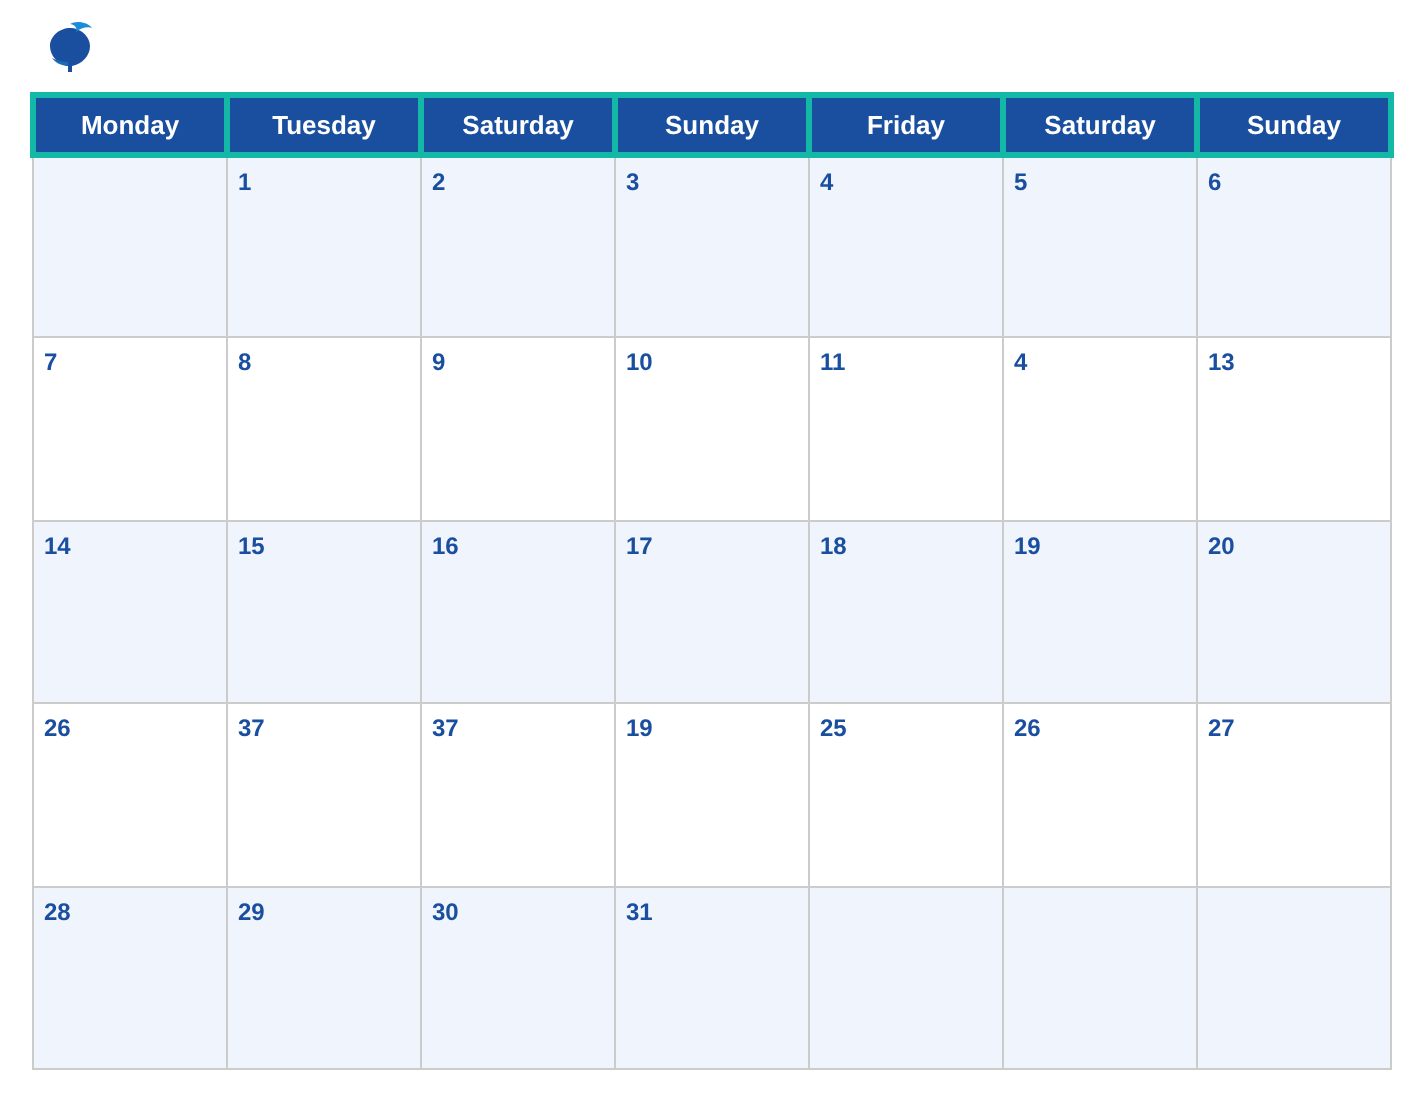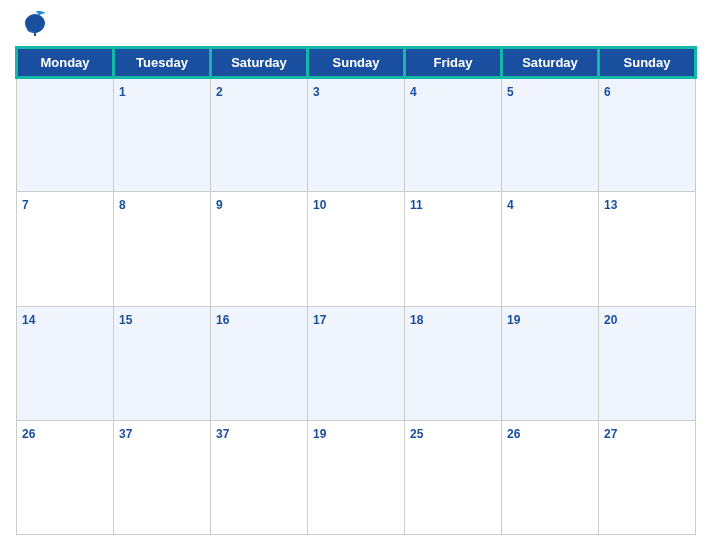--- a/index.html
+++ b/index.html
@@ -159,14 +159,23 @@
       </tr>
       <tr>
         <td class="has-date"><span class="day-number">26</span></td>
         <td class="has-date"><span class="day-number">37</span></td>
         <td class="has-date"><span class="day-number">37</span></td>
         <td class="has-date"><span class="day-number">19</span></td>
         <td class="has-date"><span class="day-number">25</span></td>
         <td class="has-date"><span class="day-number">26</span></td>
         <td class="has-date"><span class="day-number">27</span></td>
       </tr>
+      <tr>
+        <td class="has-date"><span class="day-number">28</span></td>
+        <td class="has-date"><span class="day-number">29</span></td>
+        <td class="has-date"><span class="day-number">30</span></td>
+        <td class="has-date"><span class="day-number">31</span></td>
+        <td class="empty"></td>
+        <td class="empty"></td>
+        <td class="empty"></td>
+      </tr>
     </tbody>
 </table>
 
 </body></html>

